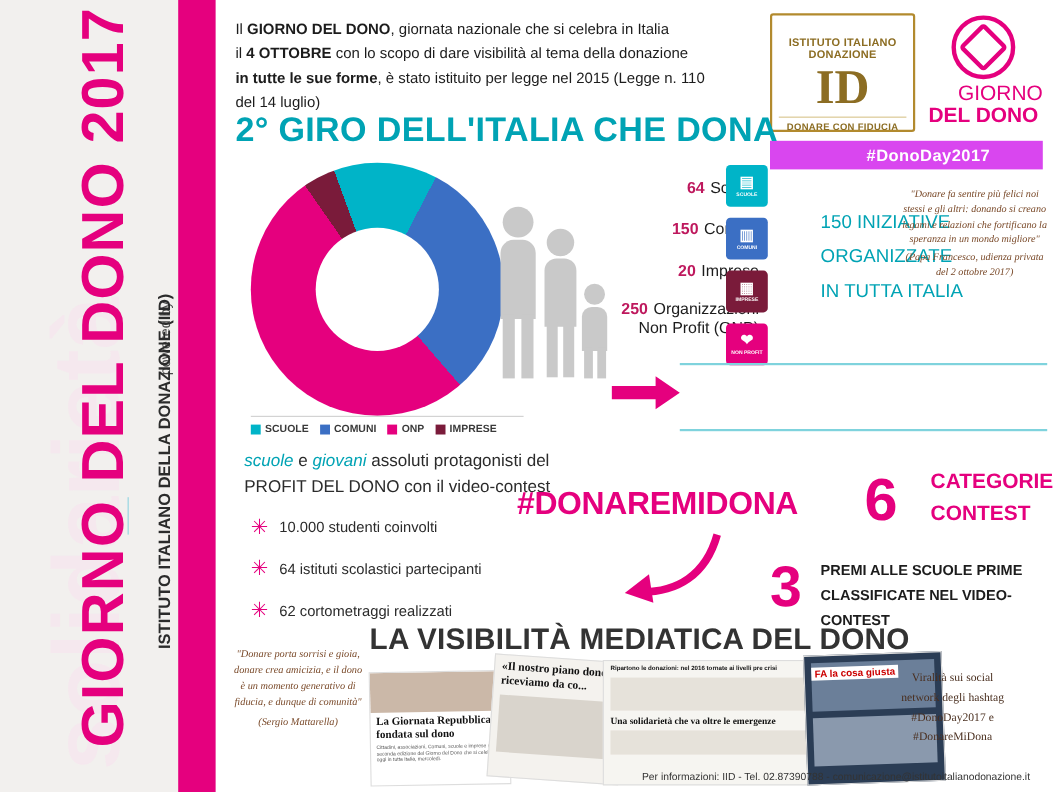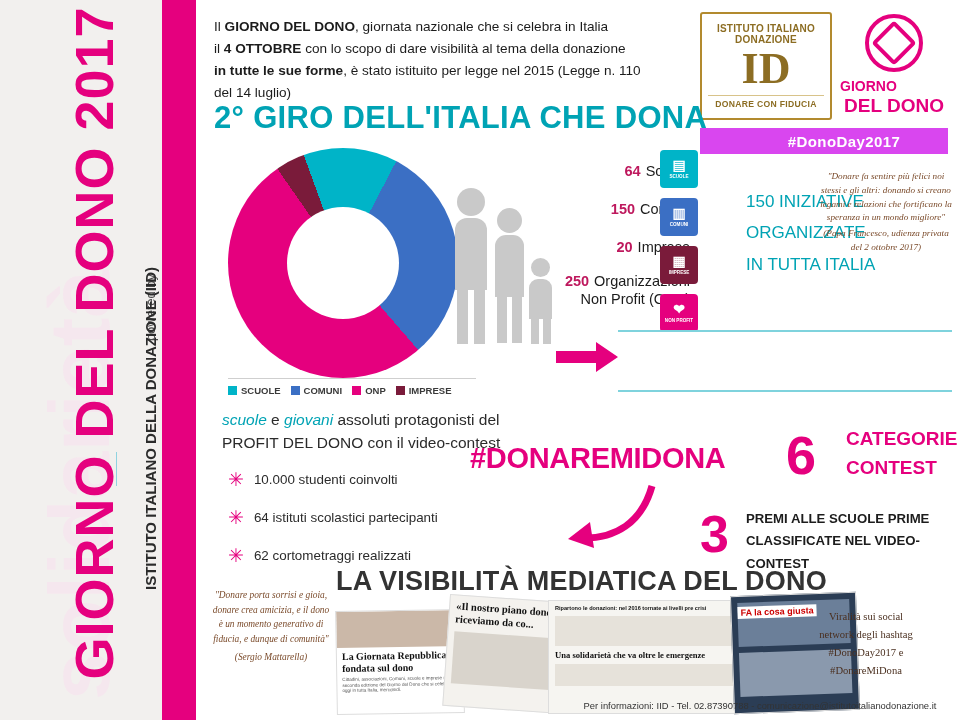--- a/index.html
+++ b/index.html
@@ -58,41 +58,41 @@
   .intro {
     position: absolute; left: 214px; top: 16px; width: 470px;
     font-size: 13.6px; line-height: 1.62; color: #1c1c1c;
   }
   .intro b { font-weight: bold; }
 
   
   .logo-iid {
     position: absolute; left: 700px; top: 12px; width: 132px; height: 108px;
     border: 2px solid #b28a2e; border-radius: 3px; background: #fff;
-    text-align: center; padding-top: 9px;
+    text-align: center; padding-top: 20px;
   }
   .logo-iid .ring {
     font-size: 10px; color: #8c6d23; letter-spacing: .2px; font-weight: bold;
   }
   .logo-iid .id { font-size: 44px; font-weight: bold; color: #8c6d23; line-height: 48px; font-family: "Liberation Serif", serif; }
   .logo-iid .tag { font-size: 8.6px; color: #8c6d23; font-weight: bold; letter-spacing: .3px; border-top:1px solid #d8c38a; margin: 2px 6px 0; padding-top: 3px;}
   .logo-gdd {
     position: absolute; left: 840px; top: 12px; width: 108px; height: 108px;
     background: #fff;
   }
   .logo-gdd .badge {
     width: 58px; height: 58px; margin: 2px auto 4px; border-radius: 50%;
     border: 4px solid #e5007e; position: relative;
   }
   .logo-gdd .badge::after{
     content:""; position:absolute; left:50%; top:50%; width:24px; height:24px;
     transform: translate(-50%,-50%) rotate(45deg);
     border: 4px solid #e5007e; border-radius:4px;
   }
-  .logo-gdd .t1 { font-size: 14px; font-weight: bold; color:#e5007e; text-align:left; line-height: 20px;}
+  .logo-gdd .t1 { font-size: 19px; font-weight: normal; color:#e5007e; text-align:right; line-height: 20px;}
   .logo-gdd .t2 { font-size: 19px; font-weight: bold; color:#e5007e; text-align:center; line-height: 20px;}
   .hashbar {
     position: absolute; left: 700px; top: 128px; width: 248px; height: 26px;
     background: #d946ef; color: #fff; font-size: 15px; font-weight: bold;
     display: flex; align-items: center; justify-content: center; letter-spacing: .4px; padding-left: 40px;
   }
 
   
   .headline {
     position: absolute; left: 214px; top: 100px;

